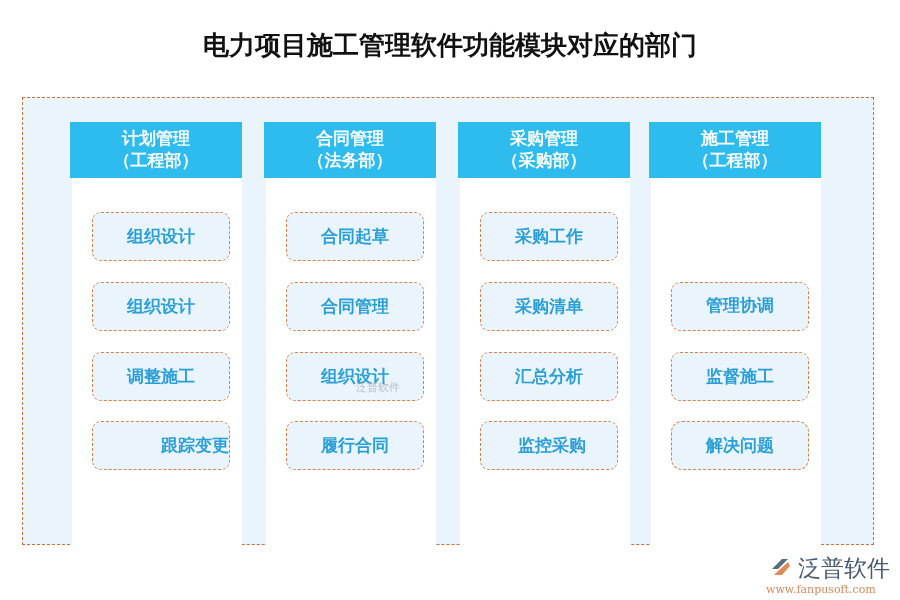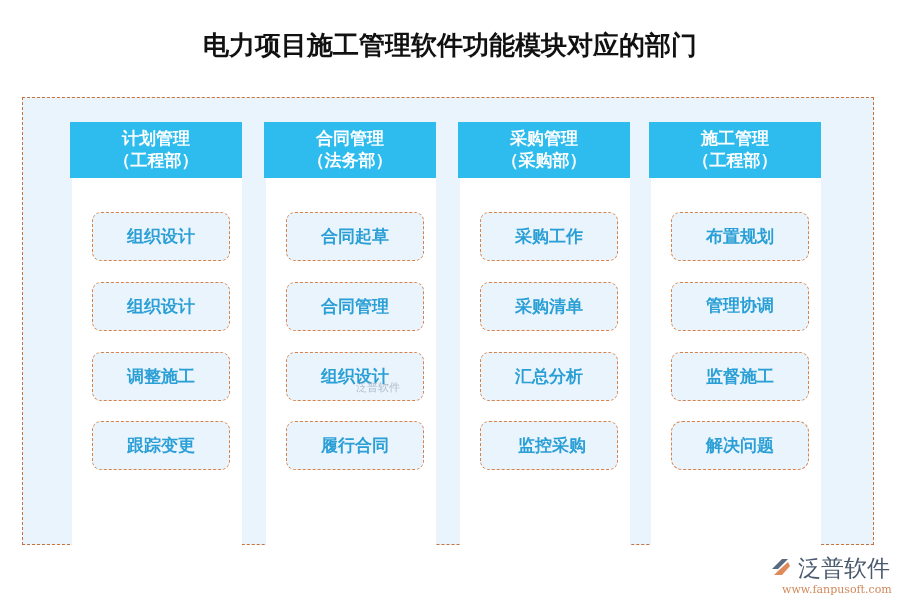--- a/index.html
+++ b/index.html
@@ -5,39 +5,39 @@
     html,body{margin:0;padding:0;}
     body{width:900px;height:600px;background:#ffffff;position:relative;overflow:hidden;font-family:"DejaVu Sans","Liberation Sans",sans-serif;}
     .title{position:absolute;left:0;top:28px;width:900px;text-align:center;font-size:26px;font-weight:bold;color:#111;letter-spacing:0px;}
     .frame{position:absolute;left:22px;top:97px;width:852px;height:448px;background:#eaf4fd;border:1.5px dashed #c8733a;box-sizing:border-box;}
     .col{position:absolute;top:122px;width:170px;height:484px;background:#ffffff;}
     .col-head{position:absolute;left:-2px;top:0;width:172px;height:56px;background:#2ebcee;color:#ffffff;font-weight:bold;font-size:17px;line-height:22px;text-align:center;padding-top:5px;box-sizing:border-box;}
     .item{position:absolute;left:20px;width:138px;height:49px;border:1.5px dashed #d8824a;border-radius:9px;background:#eaf4fd;box-sizing:border-box;color:#2a9fd6;font-weight:bold;font-size:17px;text-align:center;line-height:46px;}
     .wm-center{position:absolute;left:356px;top:380px;font-size:11px;color:#a8b4c2;opacity:.85;}
     .logo{position:absolute;left:766px;top:553px;}
     .logo-text{position:absolute;left:32px;top:0;font-size:23px;color:#4a5a6e;white-space:nowrap;}
-    .logo-url{position:absolute;left:0;top:30px;font-size:11px;color:#d2885a;font-family:"DejaVu Serif",serif;white-space:nowrap;margin-left:16px;}
+    .logo-url{position:absolute;left:0;top:30px;font-size:11px;color:#d2885a;font-family:"DejaVu Serif",serif;white-space:nowrap;}
     .logo-icon{position:absolute;left:4px;top:4px;width:22px;height:20px;}
   </style>
 </head>
 <body>
 
 <div class="title">电力项目施工管理软件功能模块对应的部门</div>
 
 <div class="frame"></div>
 
 <div class="col" style="left:72px;">
   <div class="col-head">
     <div>计划管理</div>
     <div>（工程部）</div>
   </div>
   <div class="item" style="top:90px;">组织设计</div>
   <div class="item" style="top:160px;">组织设计</div>
   <div class="item" style="top:230px;">调整施工</div>
-  <div class="item" style="top:299px;">跟踪变更</div>
+  <div class="item" style="top:299px;text-align:right;">跟踪变更</div>
 </div>
 
 <div class="col" style="left:266px;">
   <div class="col-head">
     <div>合同管理</div>
     <div>（法务部）</div>
   </div>
   <div class="item" style="top:90px;">合同起草</div>
   <div class="item" style="top:160px;">合同管理</div>
   <div class="item" style="top:230px;">组织设计</div>
@@ -53,21 +53,20 @@
   <div class="item" style="top:160px;">采购清单</div>
   <div class="item" style="top:230px;">汇总分析</div>
   <div class="item" style="top:299px;padding-left:6px;">监控采购</div>
 </div>
 
 <div class="col" style="left:651px;">
   <div class="col-head">
     <div>施工管理</div>
     <div>（工程部）</div>
   </div>
-  <div class="item" style="top:90px;">布置规划</div>
   <div class="item" style="top:160px;font-family:Liberation Serif, serif;">管理协调</div>
   <div class="item" style="top:230px;">监督施工</div>
   <div class="item" style="top:299px;border-radius:11px;">解决问题</div>
 </div>
 
 <div class="wm-center">泛普软件</div>
 
 <div class="logo">
   <svg class="logo-icon" viewBox="0 0 22 20">
     <path d="M2 12 L12 2 L18 2 L8 12 Z" fill="#5a6b80"></path>

